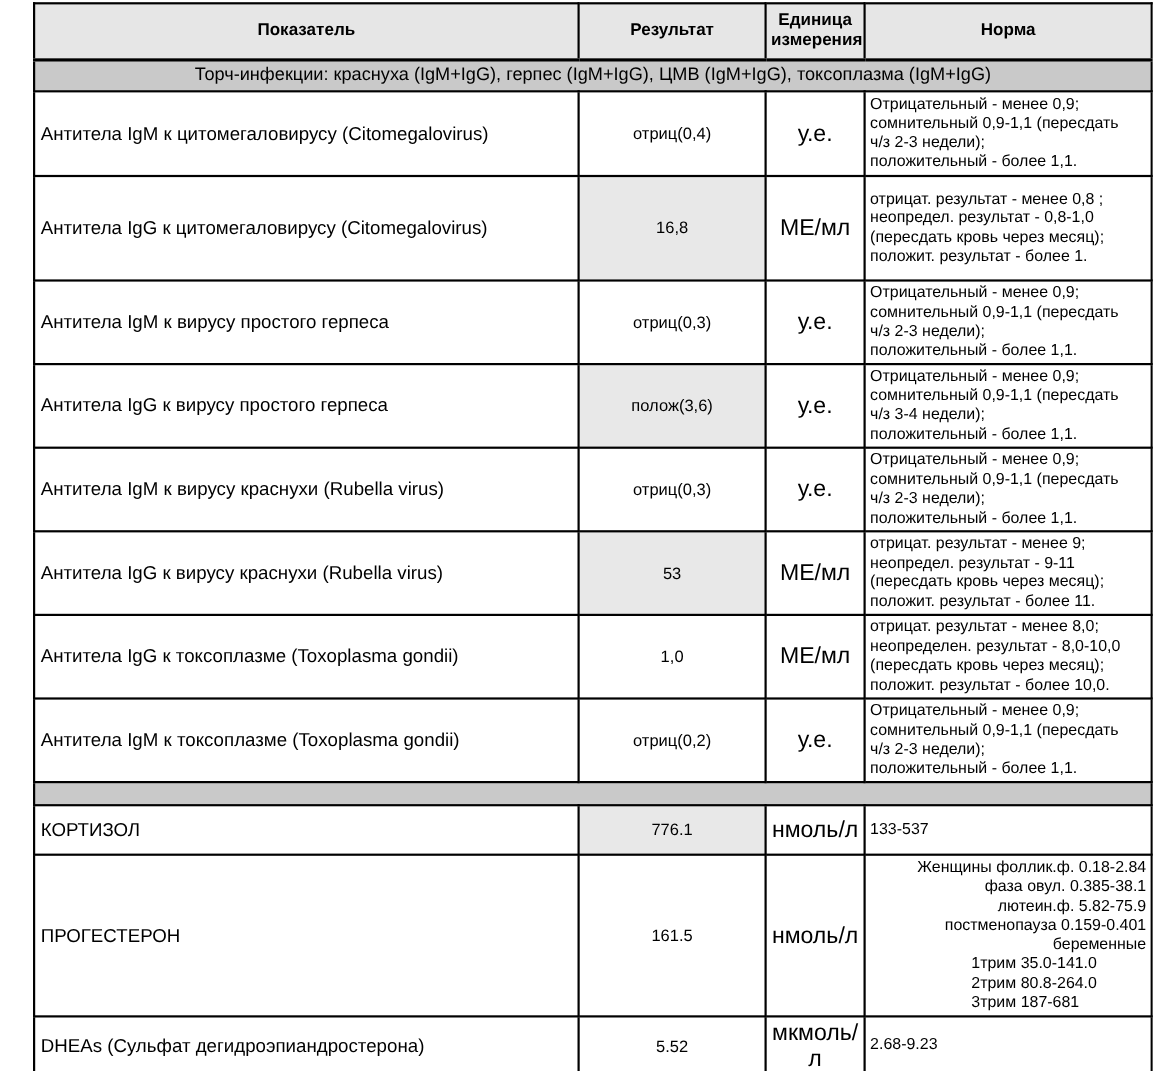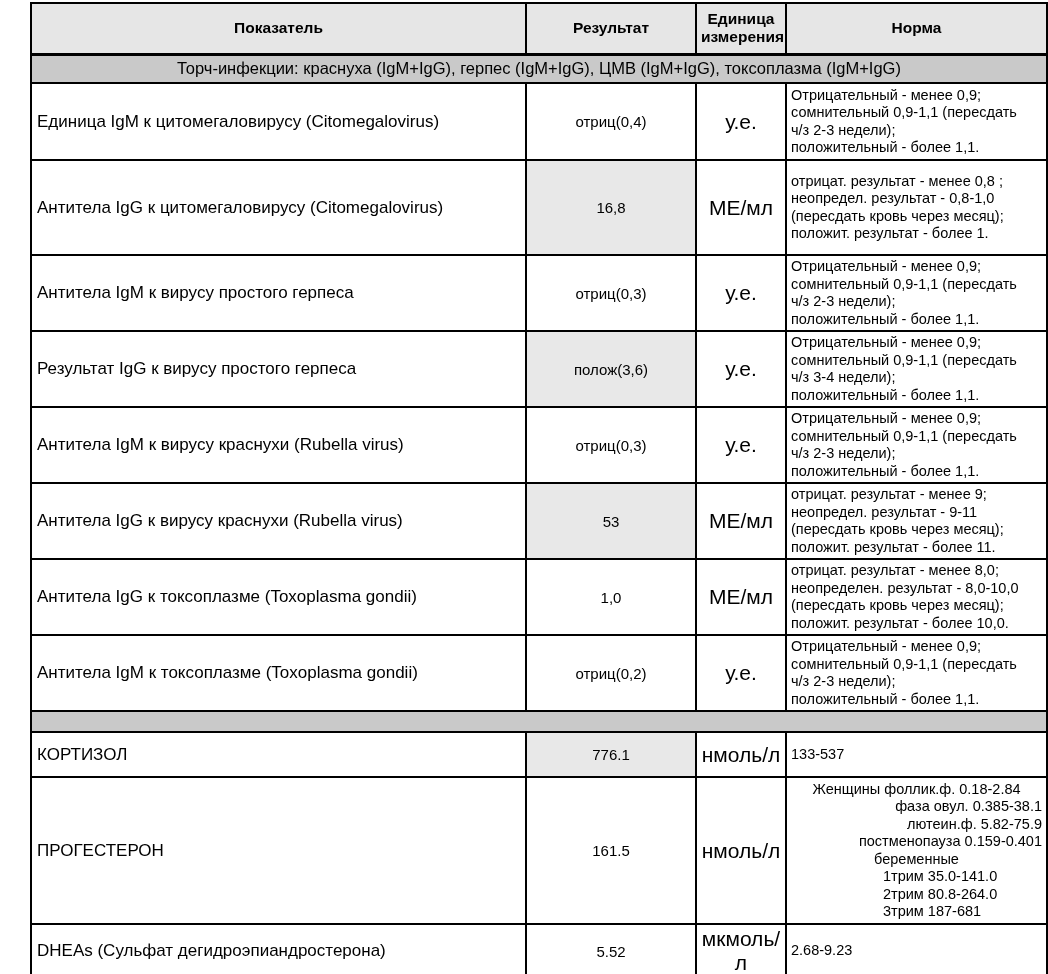--- a/index.html
+++ b/index.html
@@ -12,21 +12,21 @@
            border-bottom:3px solid #000;text-align:center;vertical-align:middle;padding:2px 4px;}
   tr.band td{background:#c9c9c9;text-align:center;font-size:16.5px;padding:1px 2px;height:29px;vertical-align:middle;}
   tr.sep td{background:#c9c9c9;height:21px;padding:0;}
   td.c-name{font-size:17px;padding:2px 6px 2px 5px;text-align:left;vertical-align:middle;white-space:pre-wrap;}
   td.c-result{text-align:center;font-size:15px;vertical-align:middle;padding:2px 4px;}
   td.c-result.hl{background:#e8e8e8;margin-left:28px;}
   td.c-unit{text-align:center;font-size:21px;vertical-align:middle;padding:2px 2px;}
   td.c-norm{font-size:14.5px;line-height:17.5px;text-align:left;vertical-align:middle;
             padding:2px 4px;white-space:pre-line;}
   td.c-norm .ln{white-space:normal;}
-  .al{text-align:center;} .ar{text-align:right;} .ai{text-align:left;padding-left:92px;}
+  .al{text-align:right;} .ar{text-align:right;} .ai{text-align:left;padding-left:92px;}
 </style>
 </head>
 <body>
 
 <div class="page">
   <table class="lab">
     <colgroup>
       <col class="c1">
         <col class="c2">
         <col class="c3">
@@ -38,21 +38,21 @@
         <th>Результат</th>
         <th>Единица измерения</th>
         <th>Норма</th>
       </tr>
     </thead>
     <tbody id="tbody">
         <tr class="band">
           <td colspan="4">Торч-инфекции: краснуха (IgM+IgG), герпес (IgM+IgG), ЦМВ (IgM+IgG), токсоплазма (IgM+IgG)</td>
         </tr>
         <tr style="height: 77px;">
-          <td class="c-name">Единица IgM к цитомегаловирусу (Citomegalovirus)</td>
+          <td class="c-name">Антитела IgM к цитомегаловирусу (Citomegalovirus)</td>
           <td class="c-result">отриц(0,4)</td>
           <td class="c-unit">у.е.</td>
           <td class="c-norm">Отрицательный - менее 0,9;
 сомнительный 0,9-1,1 (пересдать
 ч/з 2-3 недели);
 положительный - более 1,1.</td>
         </tr>
         <tr style="height: 95px;">
           <td class="c-name">Антитела IgG к цитомегаловирусу (Citomegalovirus)</td>
           <td class="c-result hl">16,8</td>
@@ -65,21 +65,21 @@
         <tr style="height: 72px;">
           <td class="c-name">Антитела IgM к вирусу простого герпеса</td>
           <td class="c-result">отриц(0,3)</td>
           <td class="c-unit">у.е.</td>
           <td class="c-norm">Отрицательный - менее 0,9;
 сомнительный 0,9-1,1 (пересдать
 ч/з 2-3 недели);
 положительный - более 1,1.</td>
         </tr>
         <tr style="height: 76px;">
-          <td class="c-name">Результат IgG к вирусу простого герпеса</td>
+          <td class="c-name">Антитела IgG к вирусу простого герпеса</td>
           <td class="c-result hl">полож(3,6)</td>
           <td class="c-unit">у.е.</td>
           <td class="c-norm">Отрицательный - менее 0,9;
 сомнительный 0,9-1,1 (пересдать
 ч/з 3-4 недели);
 положительный - более 1,1.</td>
         </tr>
         <tr style="height: 72px;">
           <td class="c-name">Антитела IgM к вирусу краснухи (Rubella virus)</td>
           <td class="c-result">отриц(0,3)</td>

